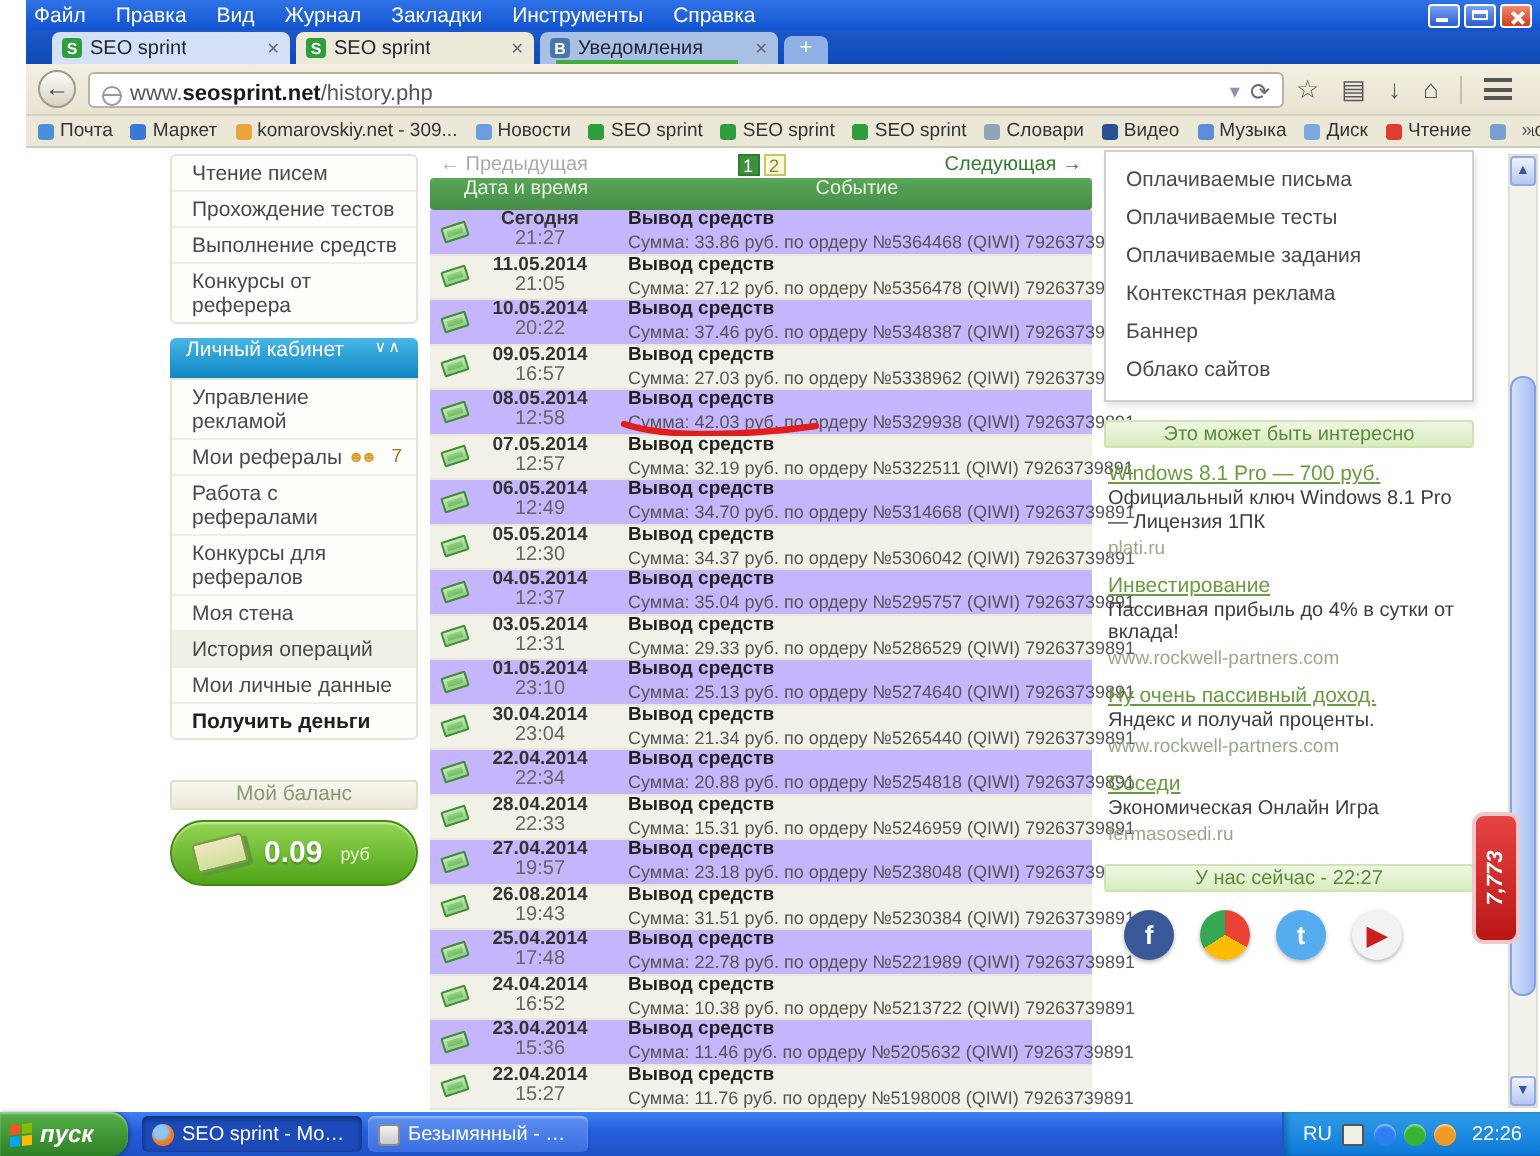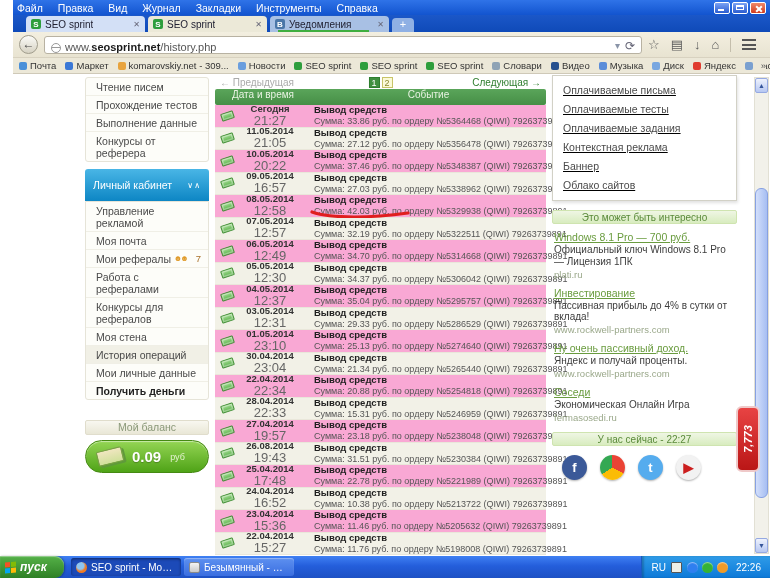--- a/index.html
+++ b/index.html
@@ -54,54 +54,54 @@
   
   .sidebar { position:absolute; left:85px; top:2px; width:124px; font-size:10.5px; color:#4a4a4a; }
   .sgroup { border:1px solid #e6e4d8; border-radius:3px; background:#fdfdf9; }
   .sitem { padding:2.5px 4px 2.5px 10px; border-bottom:1px solid #f0efe6; display:flex; align-items:center; cursor:pointer; }
   .sitem:last-child { border-bottom:none; }
   .sitem.selected { background:#f1f0e6; }
   .sitem.bold .slabel { font-weight:bold; color:#1f1f1f; }
   .badge-wrap { margin-left:auto; display:flex; align-items:center; gap:9px; padding-right:3px; }
   .badge-people { color:#e09a28; font-size:8px; letter-spacing:-2px; }
   .badge-count { color:#a8702a; font-size:9.5px; }
-  .cab-header { margin-top:7px; height:32px; background:linear-gradient(#49b6e6,#0d86c4); color:#fff; border-radius:3px 3px 0 0; display:flex; align-items:center; padding:0 8px; font-size:10.5px; }
+  .cab-header { margin-top:7px; height:20px; background:linear-gradient(#49b6e6,#0d86c4); color:#fff; border-radius:3px 3px 0 0; display:flex; align-items:flex-start; padding:0 8px; font-size:10.5px; }
   .cab-toggle { margin-left:auto; font-size:8px; letter-spacing:1px; }
   .balance-header { margin-top:20px; height:15px; background:linear-gradient(#f8f7f0,#e9e7d6); border:1px solid #e0ddcc; border-radius:2px; color:#8a9878; text-align:center; font-size:10.5px; line-height:13px; }
   .balance-btn { margin-top:5px; height:33px; border-radius:17px; background:linear-gradient(#94d554,#4fa317); border:1px solid #458a12; display:flex; align-items:center; gap:9px; padding:0 11px; box-shadow:inset 0 1px 1px rgba(255,255,255,.5); cursor:pointer; }
   .wallet { width:26px; height:15px; background:linear-gradient(#f0e6c0,#cfe09a); border:1px solid #7a9a4a; border-radius:2px; transform:rotate(-14deg); box-shadow:2px 2px 0 #5f9a3a; }
   .amount { color:#fff; font-size:15px; font-weight:bold; text-shadow:0 1px 1px rgba(0,0,0,.25); }
   .cur { color:#e4f2d0; font-size:9px; }
 
   
   .content { position:absolute; left:215px; top:0; width:331px; }
   .pager { height:14px; display:flex; align-items:center; font-size:10px; padding:0 5px; position:relative; }
   .pager-prev { color:#aaa; }
   .pages { position:absolute; left:50%; transform:translateX(-50%); display:flex; gap:2px; }
   .pg { min-width:11px; height:11px; line-height:11px; text-align:center; font-size:9px; border:1px solid #c8c468; background:#fbfad8; color:#8a8630; padding:0 2px; cursor:pointer; }
   .pg.current { background:#3f8f3f; border-color:#2e7e2e; color:#fff; }
   .pager-next { margin-left:auto; color:#2e7d2e; cursor:pointer; }
   .thead { height:16px; background:linear-gradient(#5aa55a,#468e46); border-radius:2px; color:#e8f3e2; display:flex; font-size:10px; align-items:flex-start; }
   .th-date { width:96px; text-align:center; }
   .th-event { flex:1; text-align:center; }
-  .trow { height:22.5px; display:flex; align-items:center; position:relative; border-bottom:1px solid #e9e7da; background:#f9a8d4; }
+  .trow { height:22.5px; display:flex; align-items:center; position:relative; border-bottom:1px solid #e9e7da; background:#c4b5fd; }
   .rows .trow:nth-child(even) { background:#f2f1e7; }
   .note-icon { width:24px; display:flex; justify-content:center; flex:0 0 auto; }
   .note { width:13px; height:8px; background:linear-gradient(#a5dc95,#5cb34c); border:1px solid #3f8f33; border-radius:1px; transform:rotate(-18deg); box-shadow:inset 0 0 0 1.5px rgba(255,255,255,.35); }
   .dcell { width:62px; text-align:center; line-height:1.08; flex:0 0 auto; }
   .ddate { font-weight:bold; font-size:9.5px; color:#333; }
-  .dtime { font-size:13px; color:#666; }
+  .dtime { font-size:10px; color:#666; }
   .ecell { flex:1; padding-left:13px; line-height:1.12; position:relative; }
   .etitle { font-weight:bold; font-size:9.5px; color:#1f1f1f; }
   .edetail { font-size:9px; color:#555; white-space:nowrap; }
   .red-underline { position:absolute; left:9px; bottom:-3px; width:100px; height:10px; pointer-events:none; }
 
   
   .rightcol { position:absolute; left:552px; top:0; width:185px; font-size:10px; }
-  .rmenu { background:#fff; border:1px solid #d2d1c6; box-shadow:1px 2px 3px rgba(0,0,0,.12); padding:4px 0 6px;text-decoration:underline; }
+  .rmenu { background:#fff; border:1px solid #d2d1c6; box-shadow:1px 2px 3px rgba(0,0,0,.12); padding:4px 0 6px; }
   .rmenu-item { padding:3.5px 10px; color:#4a4a4a; font-size:10.5px; cursor:pointer; }
   .rheader { margin-top:9px; height:14px; line-height:13px; text-align:center; color:#5a8a3a; background:linear-gradient(#eff6e4,#d8ecbf); border:1px solid #cfe4b0; border-radius:2px; font-size:10px; }
   .ad { margin-top:7px; padding:0 2px; }
   .ad-title { color:#6a9c3f; text-decoration:underline; font-size:10.5px; cursor:pointer; }
   .ad-desc { color:#3d3d3d; font-size:10px; line-height:1.18; margin-top:1px; }
   .ad-url { color:#9aa88a; font-size:9.5px; margin-top:1px; }
   .social { margin-top:9px; display:flex; gap:13px; padding-left:10px; }
   .soc { width:25px; height:25px; border-radius:50%; display:flex; align-items:center; justify-content:center; font-weight:bold; font-size:13px; box-shadow:0 1px 2px rgba(0,0,0,.3); cursor:pointer; }
 
   
@@ -255,21 +255,21 @@
           <span>Музыка</span>
         </span>
 
         <span class="bm">
           <span class="bm-icon" style="background: rgb(121, 167, 224);"></span>
           <span>Диск</span>
         </span>
 
         <span class="bm">
           <span class="bm-icon" style="background: rgb(224, 60, 47);"></span>
-          <span>Яндекс</span>
+          <span>Чтение</span>
         </span>
 
         <span class="bm">
           <span class="bm-icon" style="background: rgb(122, 160, 208);"></span>
           <span>Часто посещаемые</span>
         </span>
 
       </div>
     <span class="bm-overflow">»</span>
   </div>
@@ -281,43 +281,39 @@
 
           <div class="sitem">
             <span class="slabel">Чтение писем</span>
           </div>
 
           <div class="sitem">
             <span class="slabel">Прохождение тестов</span>
           </div>
 
           <div class="sitem">
-            <span class="slabel">Выполнение данные</span>
+            <span class="slabel">Выполнение средств</span>
           </div>
 
           <div class="sitem">
             <span class="slabel">Конкурсы от реферера</span>
           </div>
         </div>
 
       <div class="cab-header">
         <span>Личный кабинет</span>
         <span class="cab-toggle">∨∧</span>
       </div>
       <div class="sgroup" style="border-radius:0 0 3px 3px;">
 
           <div class="sitem">
             <span class="slabel">Управление рекламой</span>
 
           </div>
 
-          <div class="sitem">
-            <span class="slabel">Моя почта</span>
-
-          </div>
 
           <div class="sitem">
             <span class="slabel">Мои рефералы</span>
             <span class="badge-wrap">
               <span class="badge-people">☻☻</span>
               <span class="badge-count">7</span>
             </span>
           </div>
 
           <div class="sitem">

